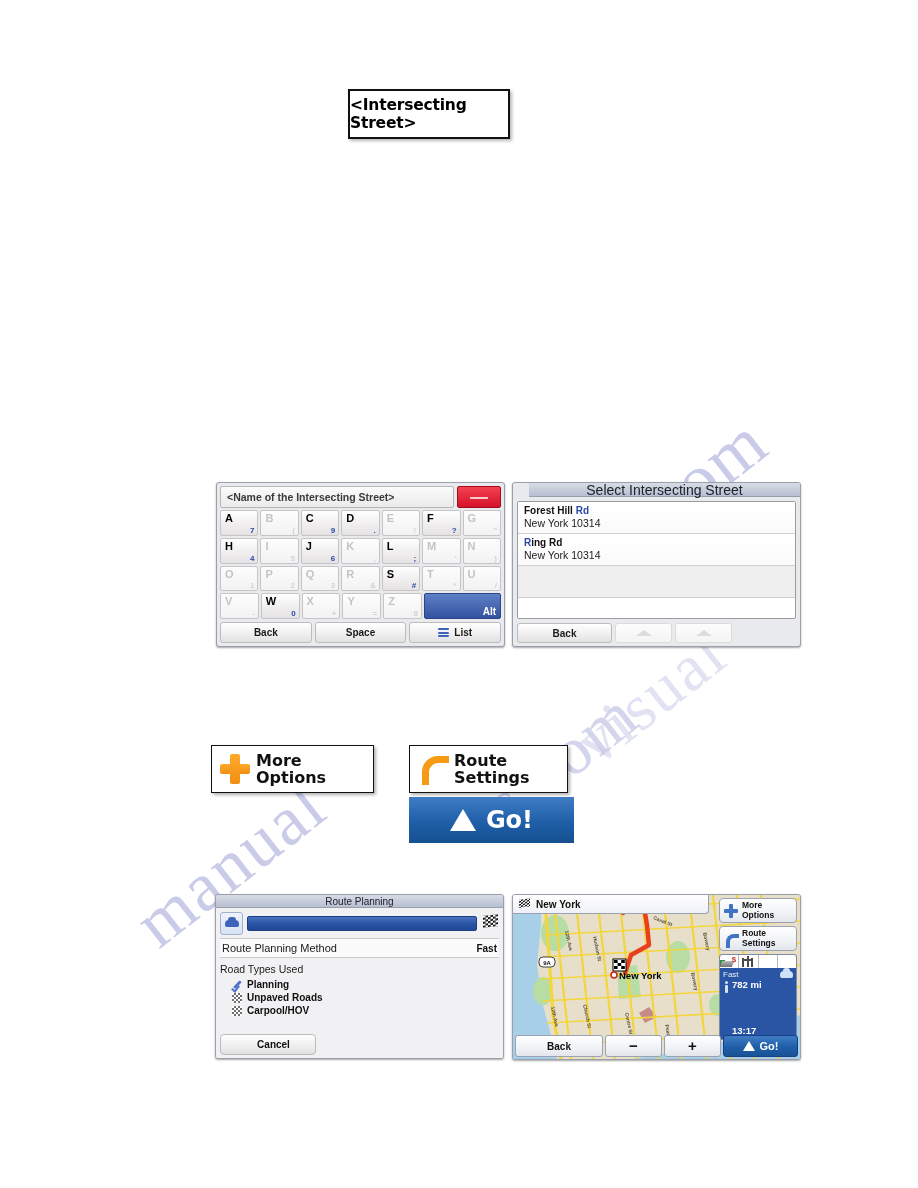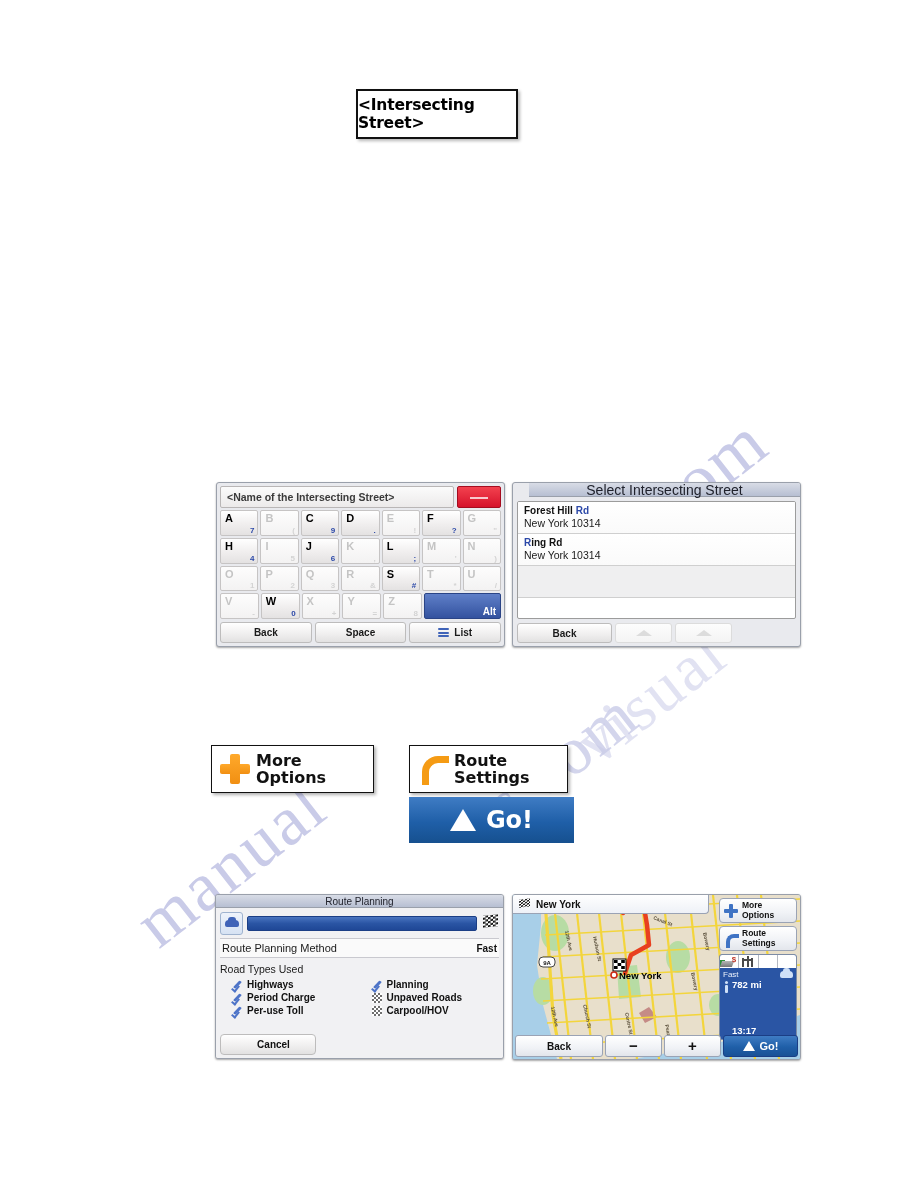--- a/index.html
+++ b/index.html
@@ -21,21 +21,21 @@
   
   .gps{
     position:absolute;background:#e9eaee;
     border:1px solid #9aa0ab;border-radius:3px;
     box-shadow:0 1px 2px rgba(0,0,0,.35);
     overflow:hidden;
   }
 
   
   #callout{
-    position:absolute;left:356px;top:89px;width:158px;height:46px;
+    position:absolute;left:348px;top:89px;width:158px;height:46px;
     border:2px solid #111;background:#fff;
     display:flex;align-items:center;justify-content:center;
     box-shadow:2px 2px 3px rgba(0,0,0,.28);
   }
   #callout span{
     font-family:"DejaVu Sans", sans-serif;
     font-weight:bold;font-size:15.5px;color:#000;letter-spacing:-.2px;
   }
 
   
@@ -531,34 +531,20 @@
           <span class="chk"></span>
         </div>
     </div>
     <div class="rp-method">
       <span class="m1">Route Planning Method</span>
       <span class="m2">Fast</span>
     </div>
     <div class="rp-road">
       <div class="rt">Road Types Used</div>
       <div class="rp-grid">
-        <div class="rp-col" id="rp-left">
-            <div class="rp-item">
-              <span class="tick on"></span>
-              <span class="t">Highways</span>
-            </div>
-            <div class="rp-item">
-              <span class="tick on"></span>
-              <span class="t">Period Charge</span>
-            </div>
-            <div class="rp-item">
-              <span class="tick on"></span>
-              <span class="t">Per-use Toll</span>
-            </div>
-          </div>
         <div class="rp-col" id="rp-right">
             <div class="rp-item">
               <span class="tick on"></span>
               <span class="t">Planning</span>
             </div>
             <div class="rp-item">
               <span class="tick off"></span>
               <span class="t">Unpaved Roads</span>
             </div>
             <div class="rp-item">

